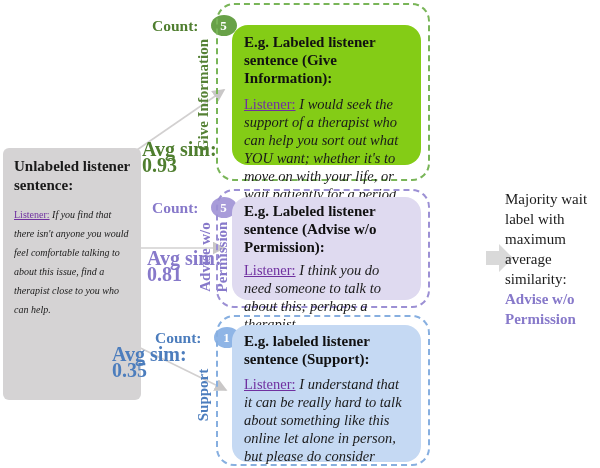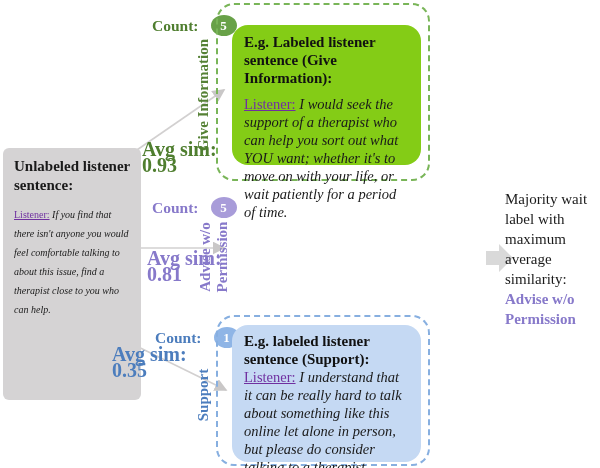--- a/index.html
+++ b/index.html
@@ -20,21 +20,21 @@
   .cluster-0{top:3px;height:178px;border-color:#79b558;}
   .cluster-1{top:189px;height:119px;border-color:#9c90d4;}
   .cluster-2{top:315px;height:151px;border-color:#87afe0;}
   .inner-box{position:absolute;left:14px;border-radius:16px;box-sizing:border-box;padding:10px 11px 4px 12px;}
   .inner-0{top:5px;width:189px;height:140px;background:#84cc16;padding-top:8px;margin-top:15px;}
   .inner-1{top:6px;width:189px;height:103px;background:#dfdaf0;padding-top:5px;}
   .inner-2{top:8px;width:189px;height:137px;background:#c5d9f3;padding-top:7px;}
   .box-heading{font-size:15px;line-height:18px;font-weight:bold;color:#111111;}
   .inner-0 .box-heading{margin-bottom:8px;}
   .inner-1 .box-heading{margin-bottom:5px;}
-  .inner-2 .box-heading{}
+  .inner-2 .box-heading{margin-bottom:7px;}
   .box-body{font-size:14.5px;line-height:18px;font-style:italic;color:#1a1a1a;}
   .gray-box .box-body{font-style:italic;}
   .speaker{font-style:normal;color:#7030a0;text-decoration:underline;}
   
   .count-group{position:absolute;display:flex;align-items:center;gap:12px;}
   .count-0{left:152px;top:15px;}
   .count-1{left:152px;top:197px;}
   .count-2{left:155px;top:327px;}
   .count-caption{font-size:15.5px;font-weight:bold;}
   .count-badge{
@@ -110,20 +110,29 @@
 
   <div class="count-group count-1">
     <span class="count-caption purple-text">Count:</span>
     <span class="count-badge purple-badge">5</span>
   </div>
   <div class="side-label side-1">Advise w/o Permission</div>
   <div class="avgsim avgsim-1 purple-text">
     <div>Avg sim:</div>
     <div>0.81</div>
   </div>
+  <div class="cluster-box cluster-1">
+    <div class="inner-box inner-1">
+      <div class="box-heading">E.g. Labeled listener sentence (Advise w/o Permission):</div>
+      <div class="box-body">
+        <span class="speaker">Listener:</span>
+        <span>I think you do need someone to talk to about this; perhaps a therapist .</span>
+      </div>
+    </div>
+  </div>
 
   <div class="count-group count-2">
     <span class="count-caption blue-text">Count:</span>
     <span class="count-badge blue-badge">1</span>
   </div>
   <div class="side-label side-2">Support</div>
   <div class="avgsim avgsim-2 blue-text">
     <div>Avg sim:</div>
     <div>0.35</div>
   </div>

